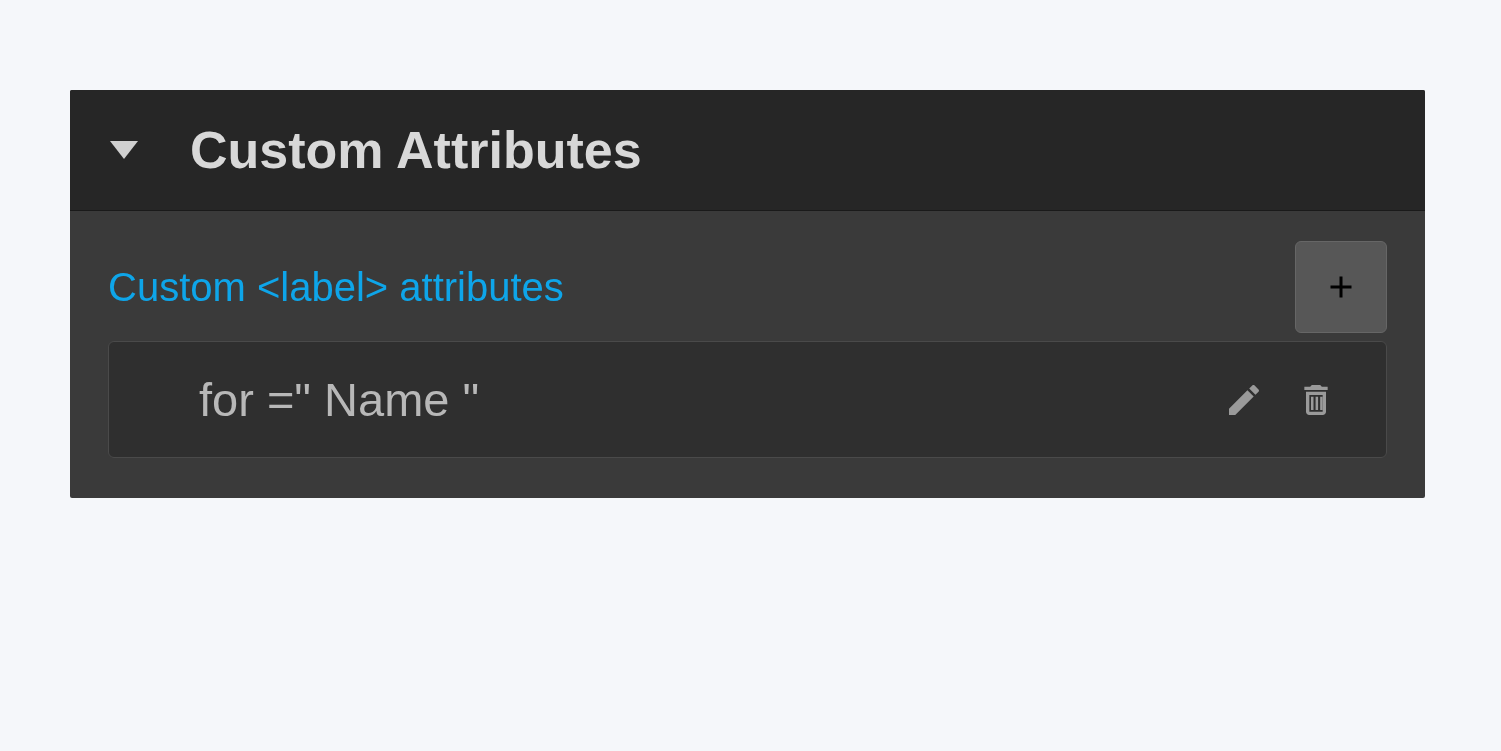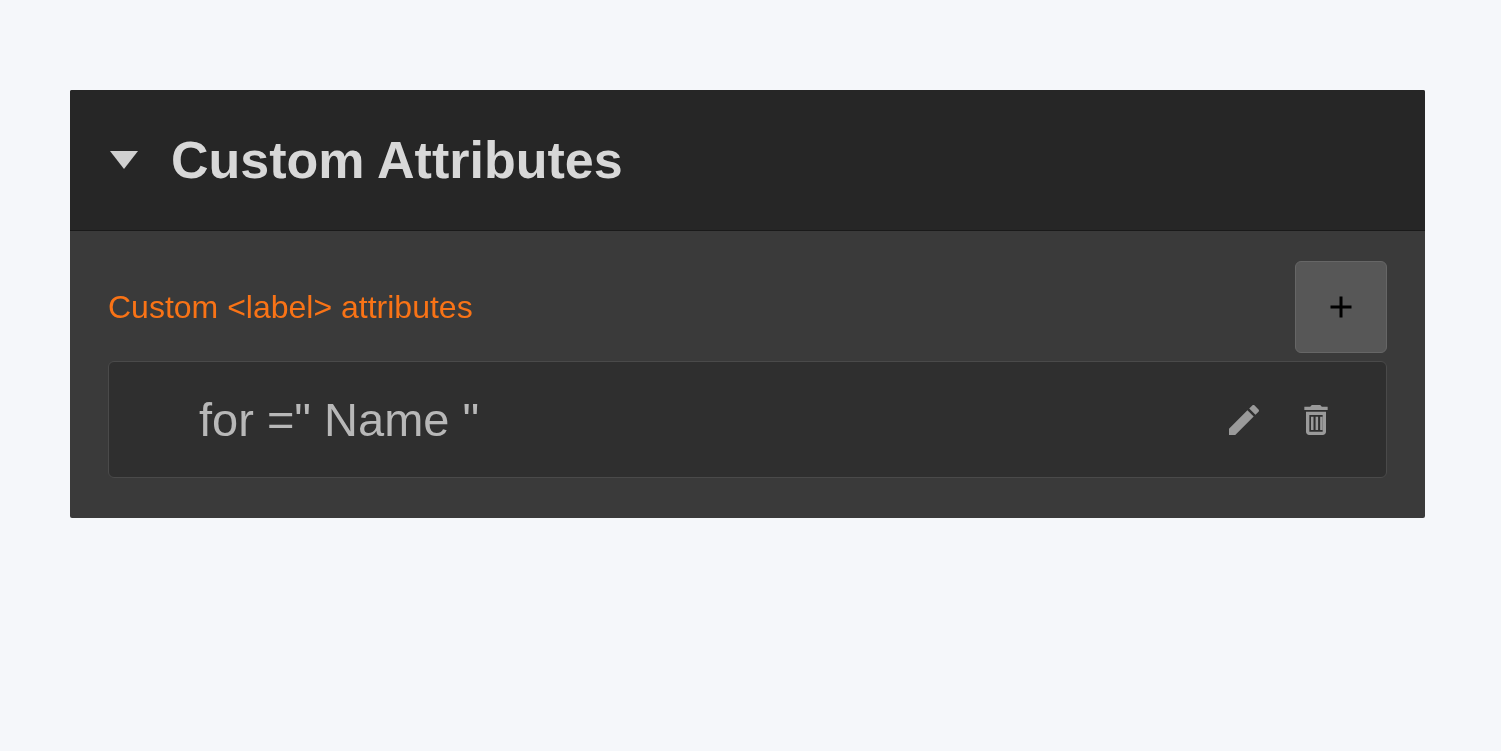--- a/index.html
+++ b/index.html
@@ -21,24 +21,24 @@
     
     .panel {
       width: 1355px;
       background: #3a3a3a;
       border-radius: 2px;
       overflow: hidden;
     }
     
     .panel-header {
       background: #262626;
-      padding: 40px 40px;
+      padding: 30px 40px;
       display: flex;
       align-items: center;
-      gap: 33px;
+      gap: 52px;
       border-bottom: 1px solid #1a1a1a;
     }
     
     .triangle-down {
       width: 0;
       height: 0;
       border-left: 14px solid transparent;
       border-right: 14px solid transparent;
       border-top: 18px solid #d0d0d0;
       cursor: pointer;
@@ -55,22 +55,22 @@
     }
     
     .subheader-row {
       display: flex;
       align-items: center;
       justify-content: space-between;
       margin-bottom: 8px;
     }
     
     .subheader-text {
-      color: #f97316;
-      font-size: 32px;
+      color: #0ea5e9;
+      font-size: 40px;
       font-weight: 400;
     }
     
     .add-button {
       width: 92px;
       height: 92px;
       background: #575757;
       border: 1px solid #666;
       border-radius: 6px;
       display: flex;

